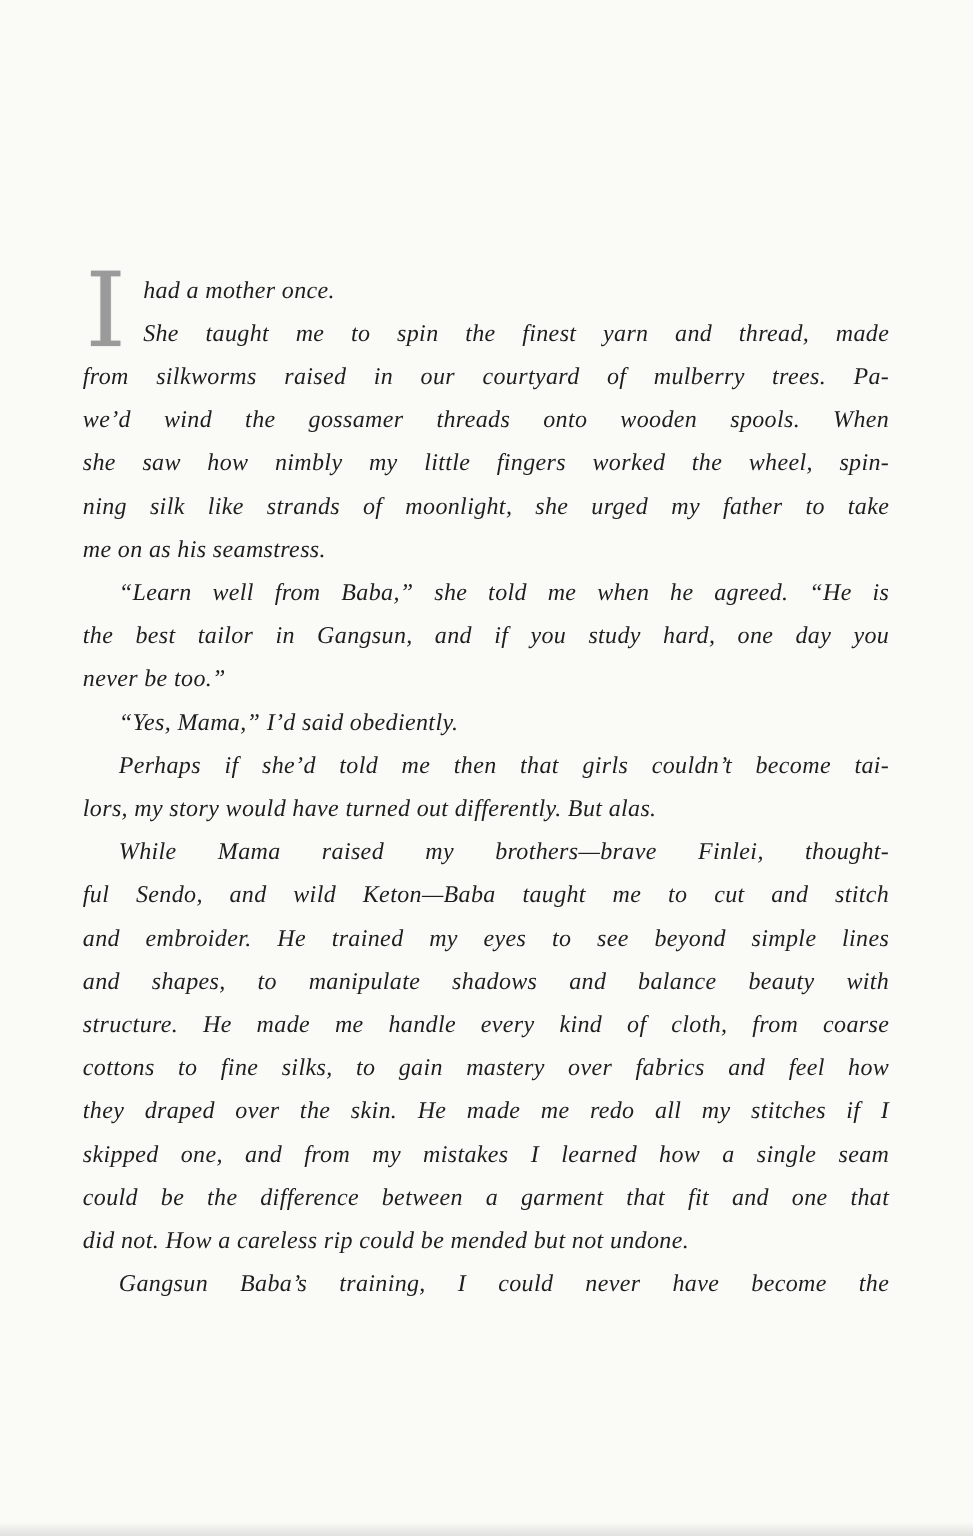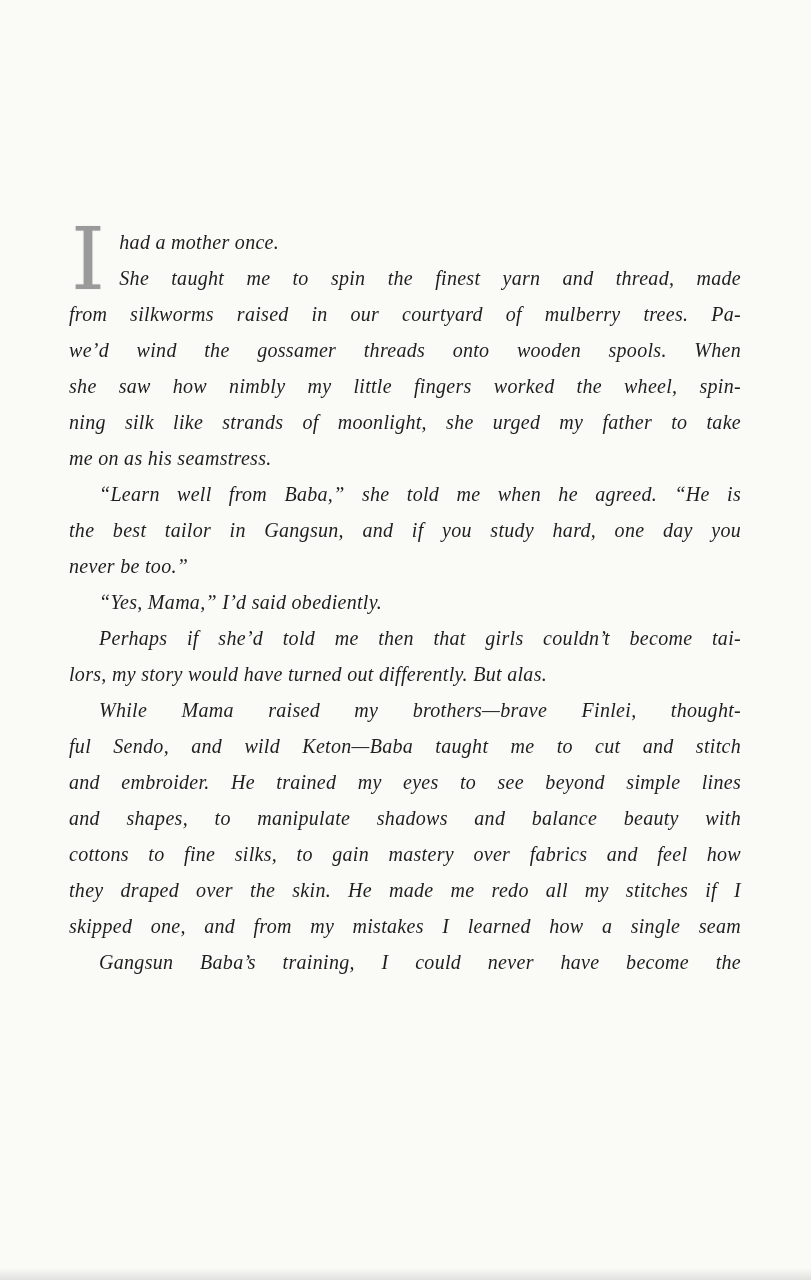--- a/index.html
+++ b/index.html
@@ -92,22 +92,25 @@
       </div>
       <div class="para">
         <div class="line indent">Perhaps if she’d told me then that girls couldn’t become tai-</div>
         <div class="line last">lors, my story would have turned out differently. But alas.</div>
       </div>
       <div class="para">
         <div class="line indent">While Mama raised my brothers—brave Finlei, thought-</div>
         <div class="line">ful Sendo, and wild Keton—Baba taught me to cut and stitch</div>
         <div class="line">and embroider. He trained my eyes to see beyond simple lines</div>
         <div class="line">and shapes, to manipulate shadows and balance beauty with</div>
+        <div class="line">structure. He made me handle every kind of cloth, from coarse</div>
         <div class="line">cottons to fine silks, to gain mastery over fabrics and feel how</div>
         <div class="line">they draped over the skin. He made me redo all my stitches if I</div>
         <div class="line">skipped one, and from my mistakes I learned how a single seam</div>
+        <div class="line">could be the difference between a garment that fit and one that</div>
+        <div class="line last">did not. How a careless rip could be mended but not undone.</div>
       </div>
       <div class="para">
         <div class="line indent">Gangsun Baba’s training, I could never have become the</div>
       </div>
     </div>
   <div class="page-edge-shadow"></div>
 </div>
 
 </body></html>

